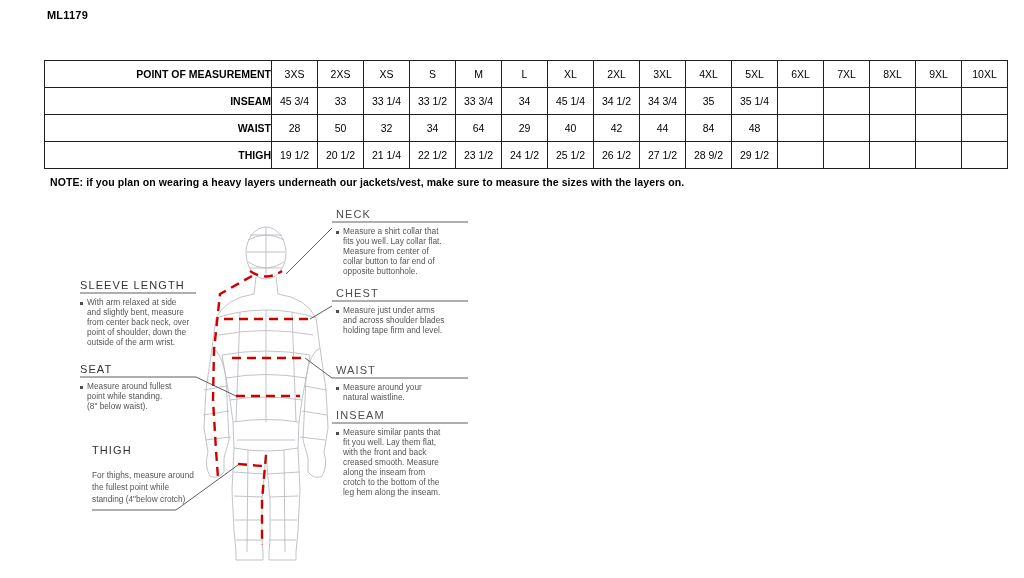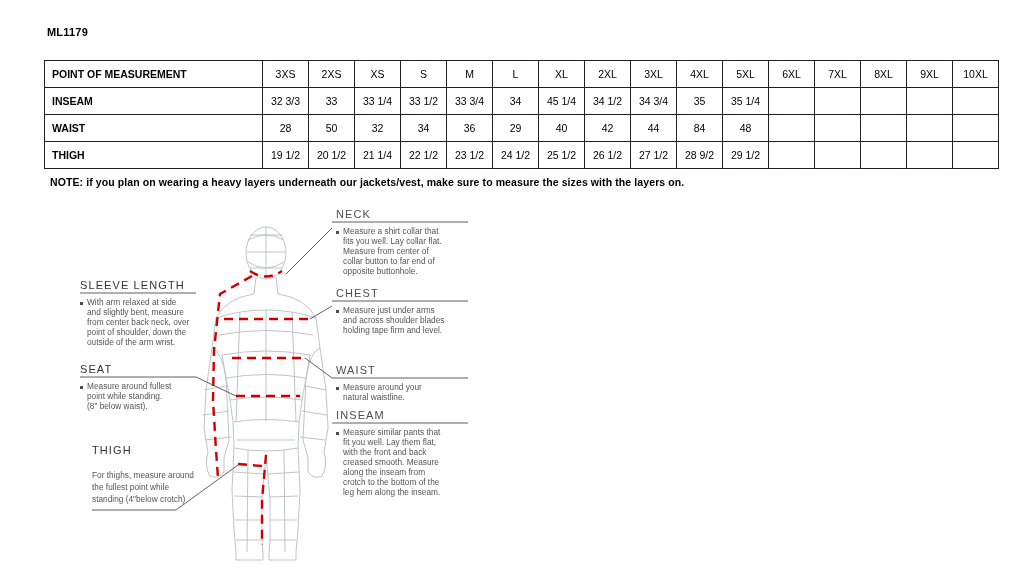--- a/index.html
+++ b/index.html
@@ -11,21 +11,21 @@
     width: 1024px;
     height: 578px;
     position: relative;
     font-family: "Liberation Sans", sans-serif;
     color: #000000;
     overflow: hidden;
   }
   #product-code {
     position: absolute;
     left: 47px;
-    top: 26px;
+    top: 9px;
     font-size: 11px;
     font-weight: bold;
     letter-spacing: 0.2px;
   }
   
   #size-table {
     position: absolute;
     left: 44px;
     top: 60px;
     width: 936px;
@@ -34,22 +34,22 @@
   }
   #size-table td, #size-table th {
     border: 1px solid #231f20;
     height: 26px;
     font-size: 10.5px;
     text-align: center;
     vertical-align: middle;
     padding: 0;
   }
   #size-table th.pom-head, #size-table td.pom-cell {
-    text-align: left;
-    padding-left: 7px;
+    text-align: right;
+    padding-left: 16px;
     font-weight: bold;
     font-size: 10.5px;
   }
   #size-table thead th {
     font-weight: normal;
   }
   #note {
     position: absolute;
     left: 50px;
     top: 176px;
@@ -124,21 +124,21 @@
       <th style="width:45px">6XL</th>
       <th style="width:45px">7XL</th>
       <th style="width:45px">8XL</th>
       <th style="width:45px">9XL</th>
       <th style="width:45px">10XL</th>
     </tr>
   </thead>
   <tbody>
     <tr>
       <td class="pom-cell">INSEAM</td>
-      <td>32 3/3</td>
+      <td>45 3/4</td>
       <td>33</td>
       <td>33 1/4</td>
       <td>33 1/2</td>
       <td>33 3/4</td>
       <td>34</td>
       <td>45 1/4</td>
       <td>34 1/2</td>
       <td>34 3/4</td>
       <td>35</td>
       <td>35 1/4</td>
@@ -147,21 +147,21 @@
       <td></td>
       <td></td>
       <td></td>
     </tr>
     <tr>
       <td class="pom-cell">WAIST</td>
       <td>28</td>
       <td>50</td>
       <td>32</td>
       <td>34</td>
-      <td>36</td>
+      <td>64</td>
       <td>29</td>
       <td>40</td>
       <td>42</td>
       <td>44</td>
       <td>84</td>
       <td>48</td>
       <td></td>
       <td></td>
       <td></td>
       <td></td>

